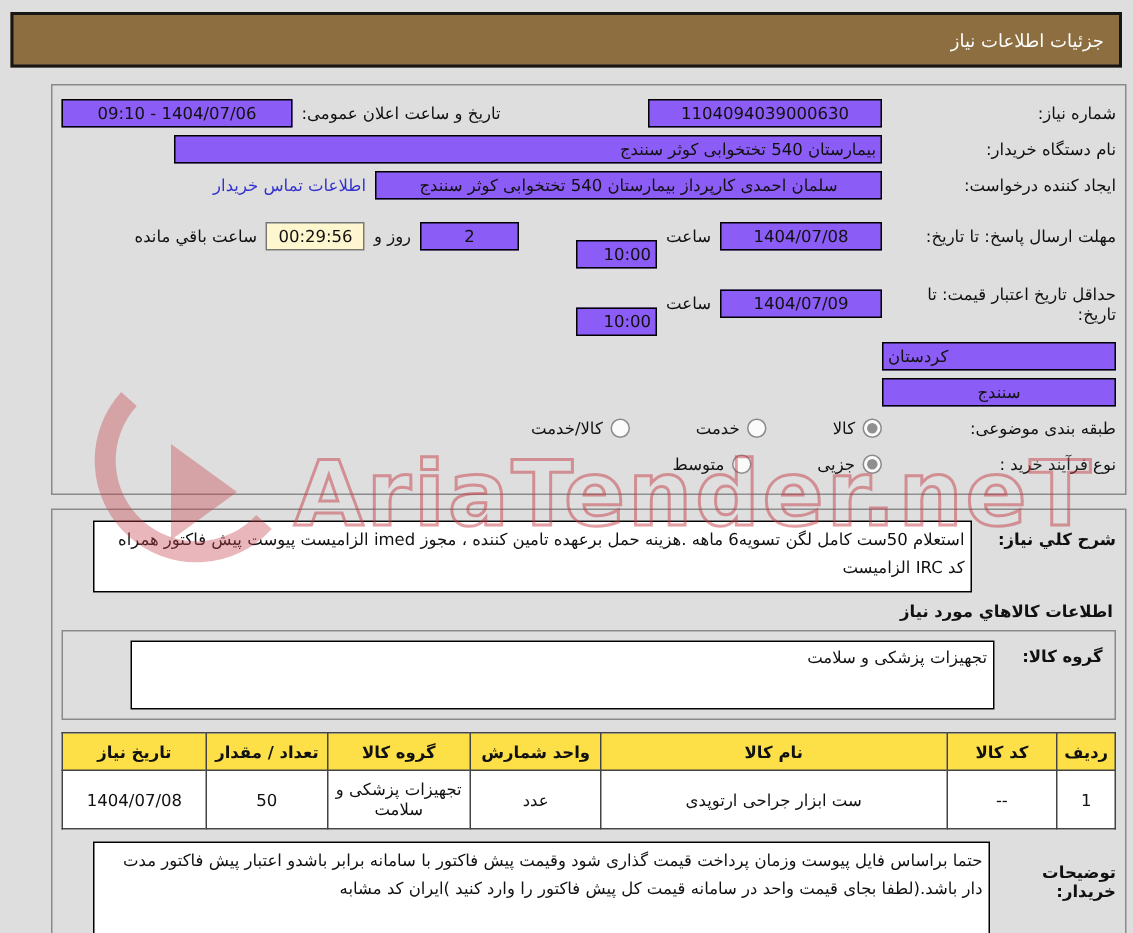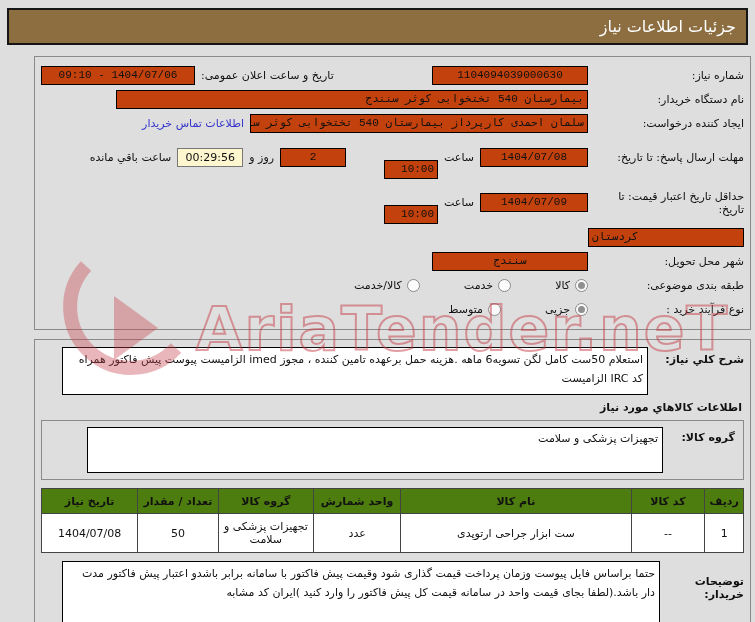--- a/index.html
+++ b/index.html
@@ -3,37 +3,36 @@
 <meta charset="utf-8">
 <style>
   html,body{margin:0;padding:0;}
   body{
     width:755px;height:622px;position:relative;overflow:hidden;
     background:#dedede;direction:rtl;
     font-family:"DejaVu Sans",sans-serif;font-size:11px;color:#111;
   }
   .titlebar{
     margin:8px 7px 11px 7px;height:33px;background:#8c6e40;border:2px solid #161616;
-    color:#fff;display:flex;align-items:center;padding:0 10px;font-size:16px;
+    color:#fff;display:flex;align-items:center;padding:0 10px;font-size:12px;
   }
   .panel{
     margin:0 4px 9px 34px;border:1px solid #8a8a8a;background:#dedede;
     padding:7px 6px;position:relative;z-index:1;
   }
   .row{display:flex;align-items:center;gap:6px;min-height:22px;margin-bottom:2px;}
   .row.tall{min-height:32px;}
   .spread{justify-content:space-between;}
   .pair{display:flex;align-items:center;gap:6px;}
   .lbl{color:#101010;}
   .lblcol{flex:0 0 150px;}
   .inp{
-    border:1px solid #000;background:#c2410c;height:17px;line-height:17px;
+    border:1px solid #000;background:#8b5cf6;height:17px;line-height:17px;
     padding:0 3px;box-sizing:content-box;overflow:hidden;white-space:nowrap;
     text-align:right;
-    font-family:Liberation Mono, monospace;
   }
   .w148{width:148px;} .w146{width:146px;text-align:center;direction:rtl;}
   .w100{width:100px;text-align:center;} .w48{width:46px;text-align:right;margin-top:24px;}
   .w60{width:58px;text-align:center;} .w332{width:330px;} .w466{width:464px;}
   .countdown{
     border:1px solid #777;background:#fdf6cf;height:17px;line-height:17px;
     width:60px;text-align:center;padding:0 2px;
   }
   .gap26{width:26px;flex:0 0 26px;}
   .link{color:#3333cc;cursor:pointer;}
@@ -55,21 +54,21 @@
     border:1px solid #000;background:#fff;padding:2px 4px;text-align:right;
     line-height:1.75;overflow:hidden;
   }
   .desc-box{width:576px;height:42px;}
   .notes-box{width:588px;height:64px;}
   .sec-header{font-weight:bold;margin:6px 2px 6px 0;}
   .groupbox{border:1px solid #8a8a8a;padding:6px 8px;margin-bottom:8px;display:flex;gap:10px;align-items:flex-start;}
   .group-input{width:566px;height:40px;line-height:1.6;}
   table.items{border-collapse:collapse;width:100%;margin-bottom:8px;background:#fff;}
   table.items th,table.items td{border:1px solid #444;padding:2px 3px;text-align:center;}
-  table.items th{background:#4d7c0f;font-weight:bold;height:20px;}
+  table.items th{background:#fde047;font-weight:bold;height:20px;}
   table.items td{height:34px;}
   .col-row{width:32px;} .col-code{width:72px;} .col-name{width:244px;}
   .col-unit{width:84px;} .col-grp{width:94px;} .col-qty{width:78px;} .col-date{width:92px;}
   #watermark{
     position:absolute;top:248px;left:16px;width:720px;height:156px;
     pointer-events:none;z-index:4;opacity:.5;
   }
 </style>
 </head>
 <body>
@@ -119,21 +118,20 @@
     <div class="inp w100">1404/07/09</div>
     <span class="lbl">ساعت</span>
     <div class="inp w48">10:00</div>
   </div>
 
   <div class="row">
     <div class="inp w148" style="text-align:left">کردستان</div>
   </div>
 
   <div class="row">
-    <span class="lbl lblcol">شهر محل تحویل:</span>
     <div class="inp w148" style="text-align:center">سنندج</div>
   </div>
 
   <div class="row">
     <span class="lbl lblcol">طبقه بندی موضوعی:</span>
     <span class="opt">
       <span class="radio sel"></span>
       <span>کالا</span>
     </span>
     <span class="opt">

